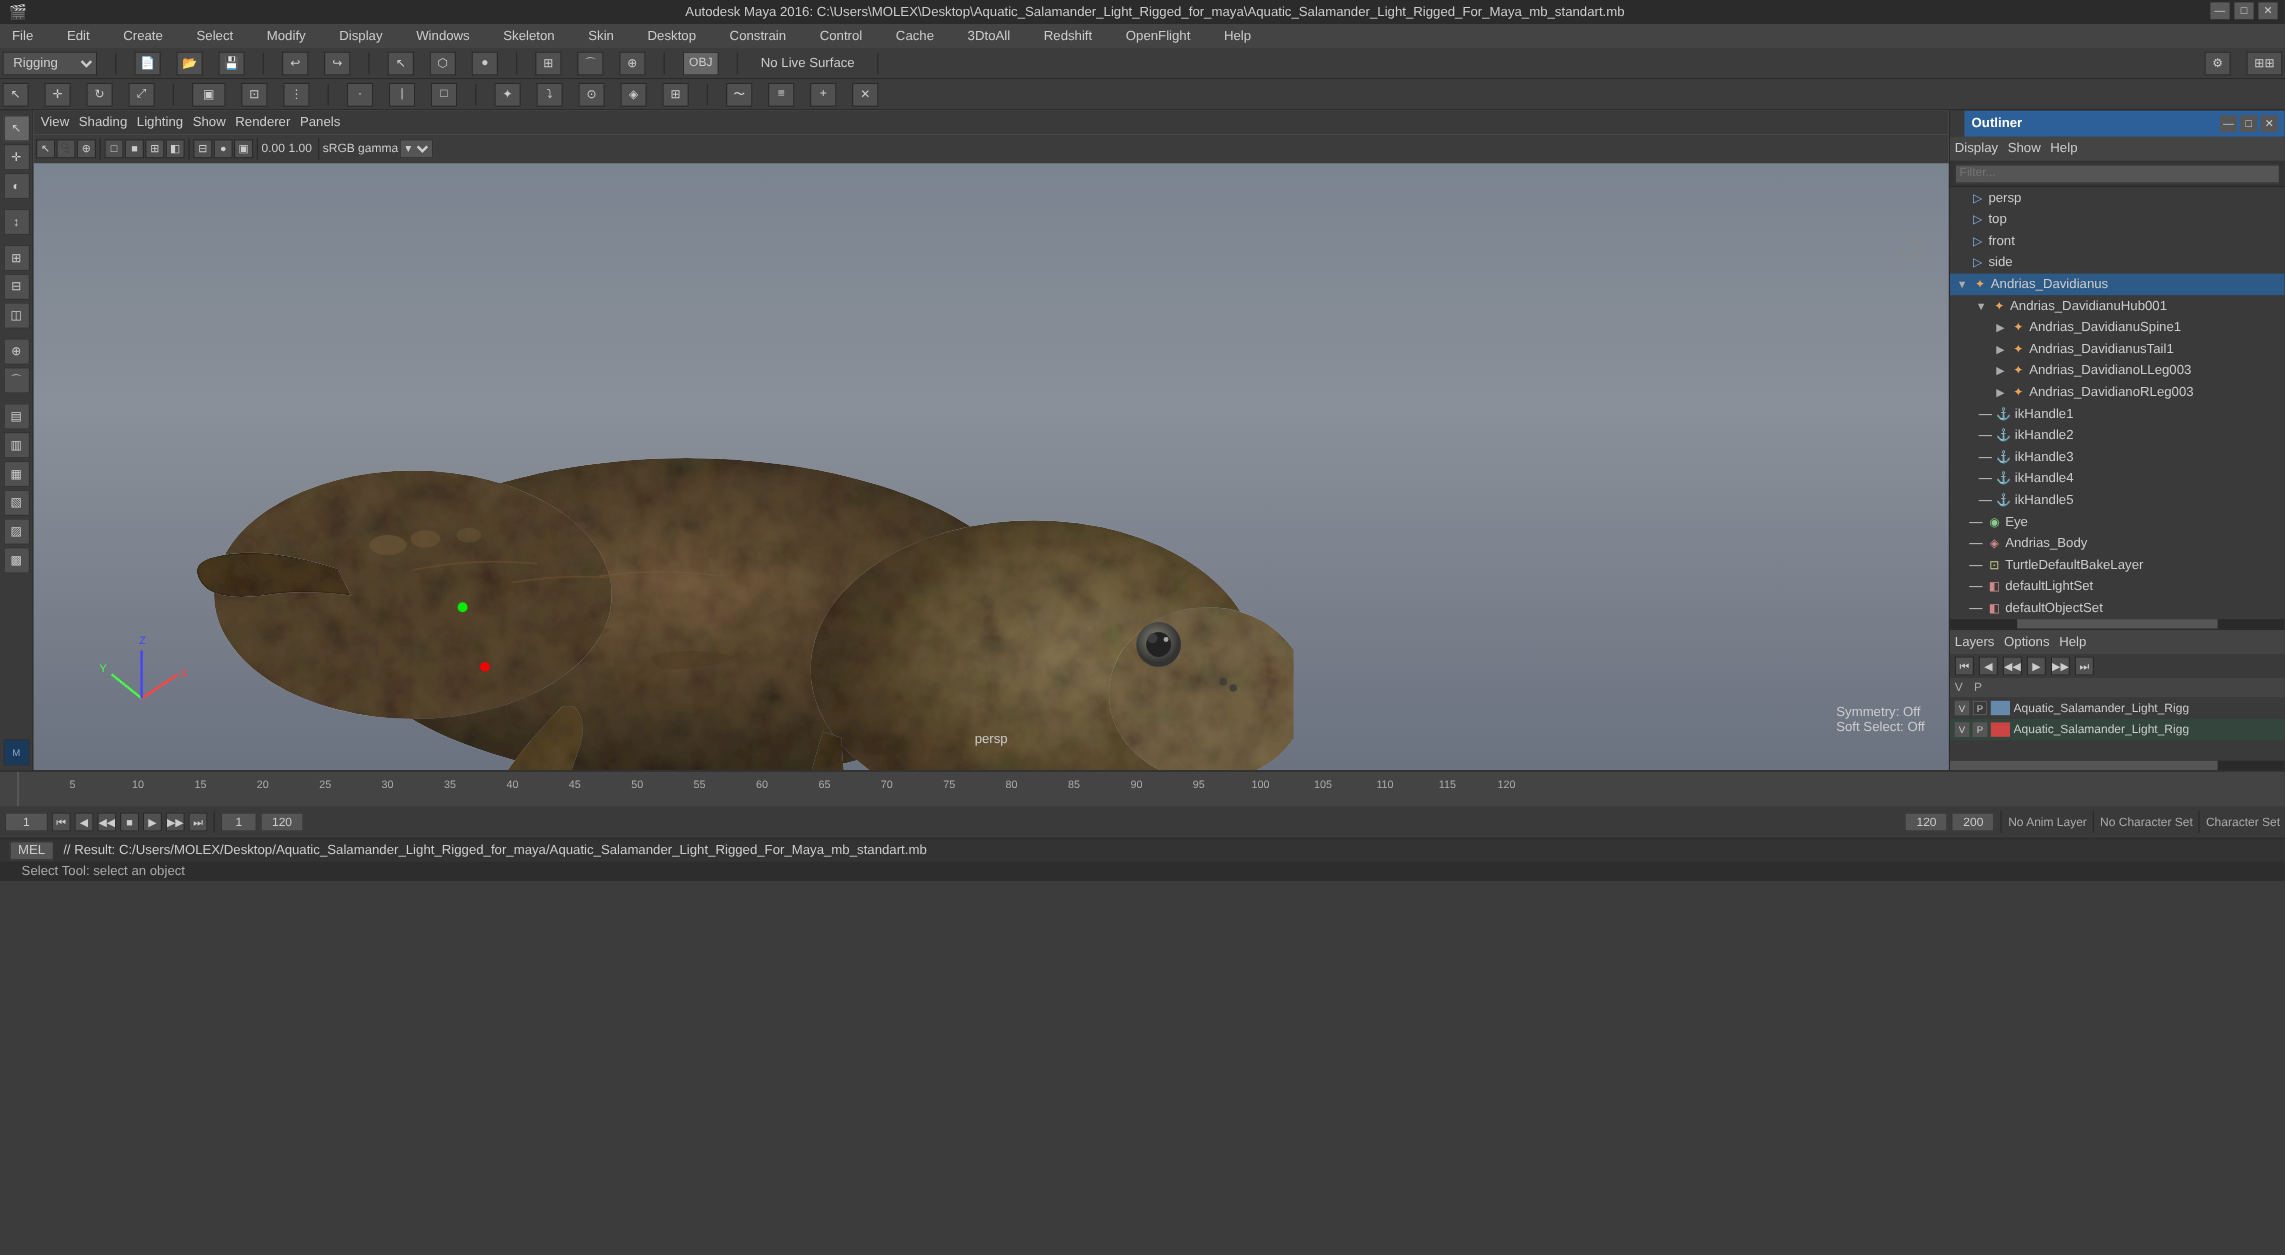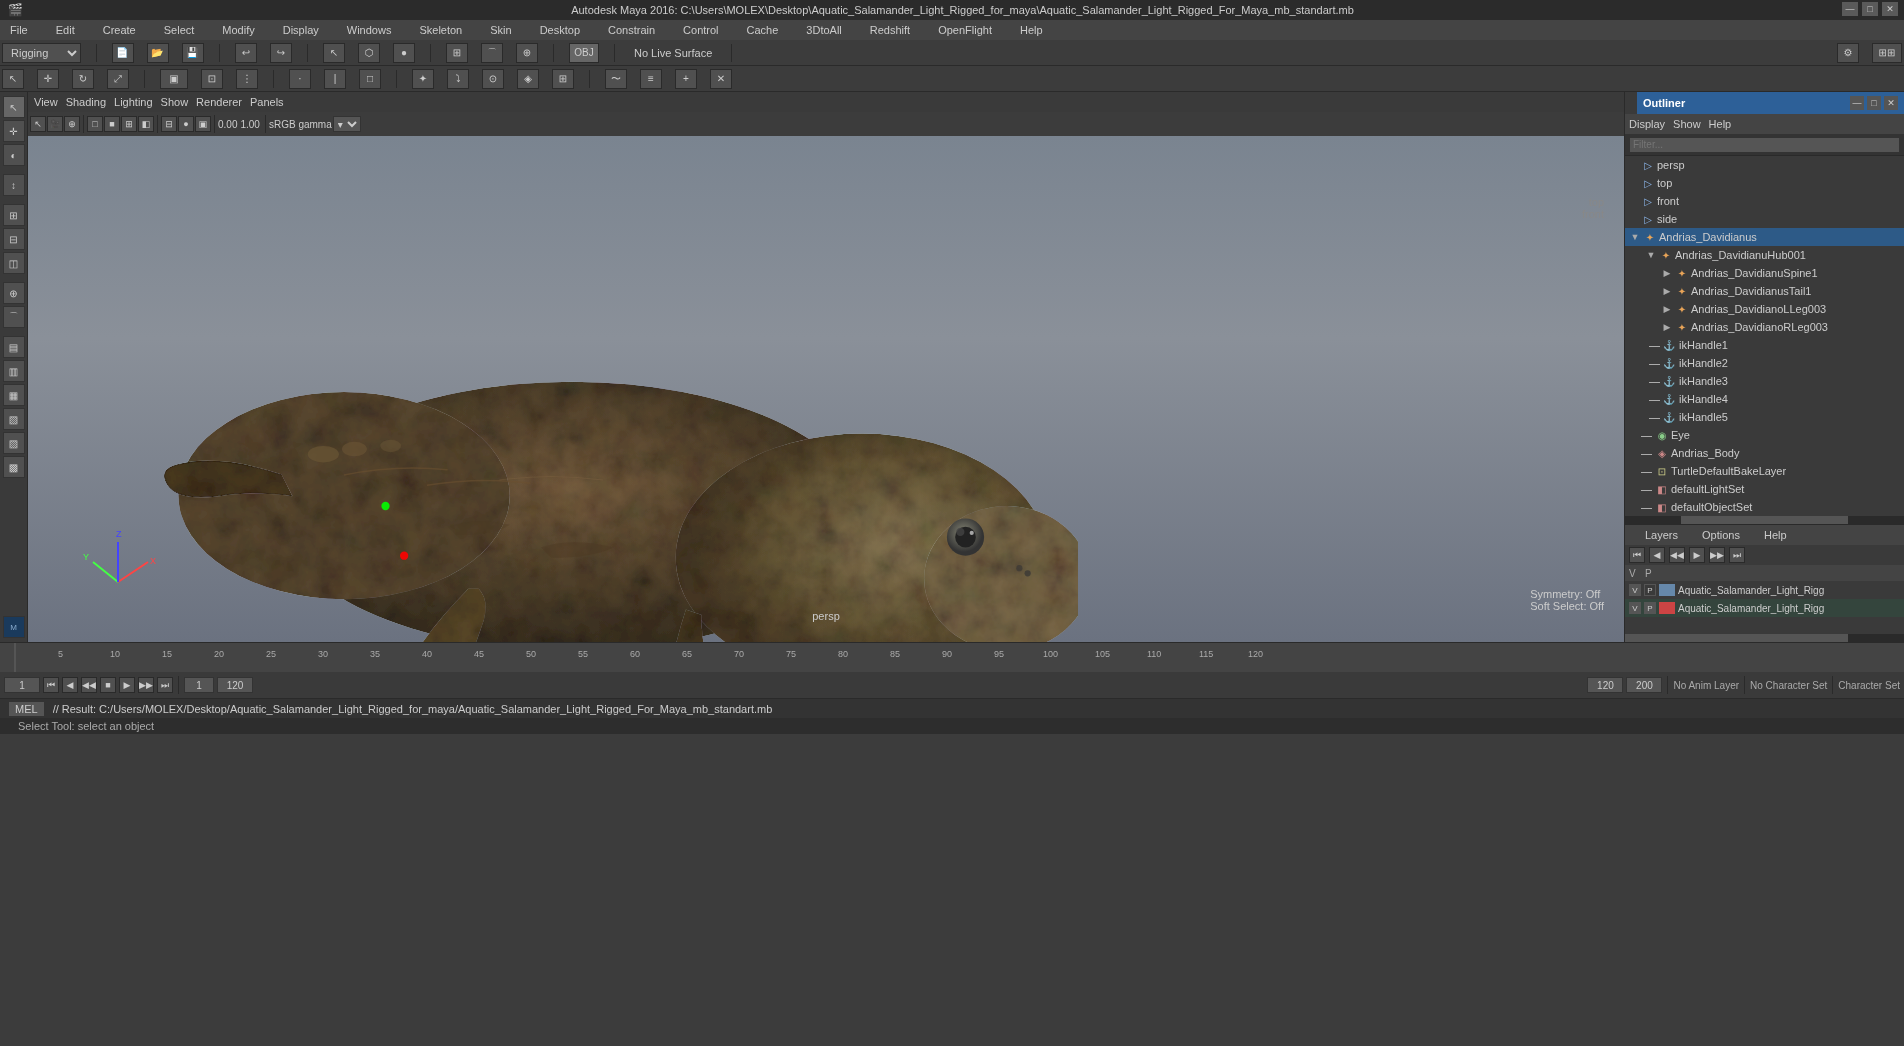--- a/index.html
+++ b/index.html
@@ -296,21 +296,20 @@
       height: 20px;
       display: flex;
       align-items: center;
       padding: 0 4px;
       gap: 8px;
     }
     #layers-menu span {
       font-size: 11px;
       color: #ccc;
       cursor: pointer;
-      margin-left: 16px;
     }
     #layers-toolbar {
       height: 20px;
       background: #3a3a3a;
       display: flex;
       align-items: center;
       padding: 0 4px;
       gap: 4px;
     }
     .layer-row {

